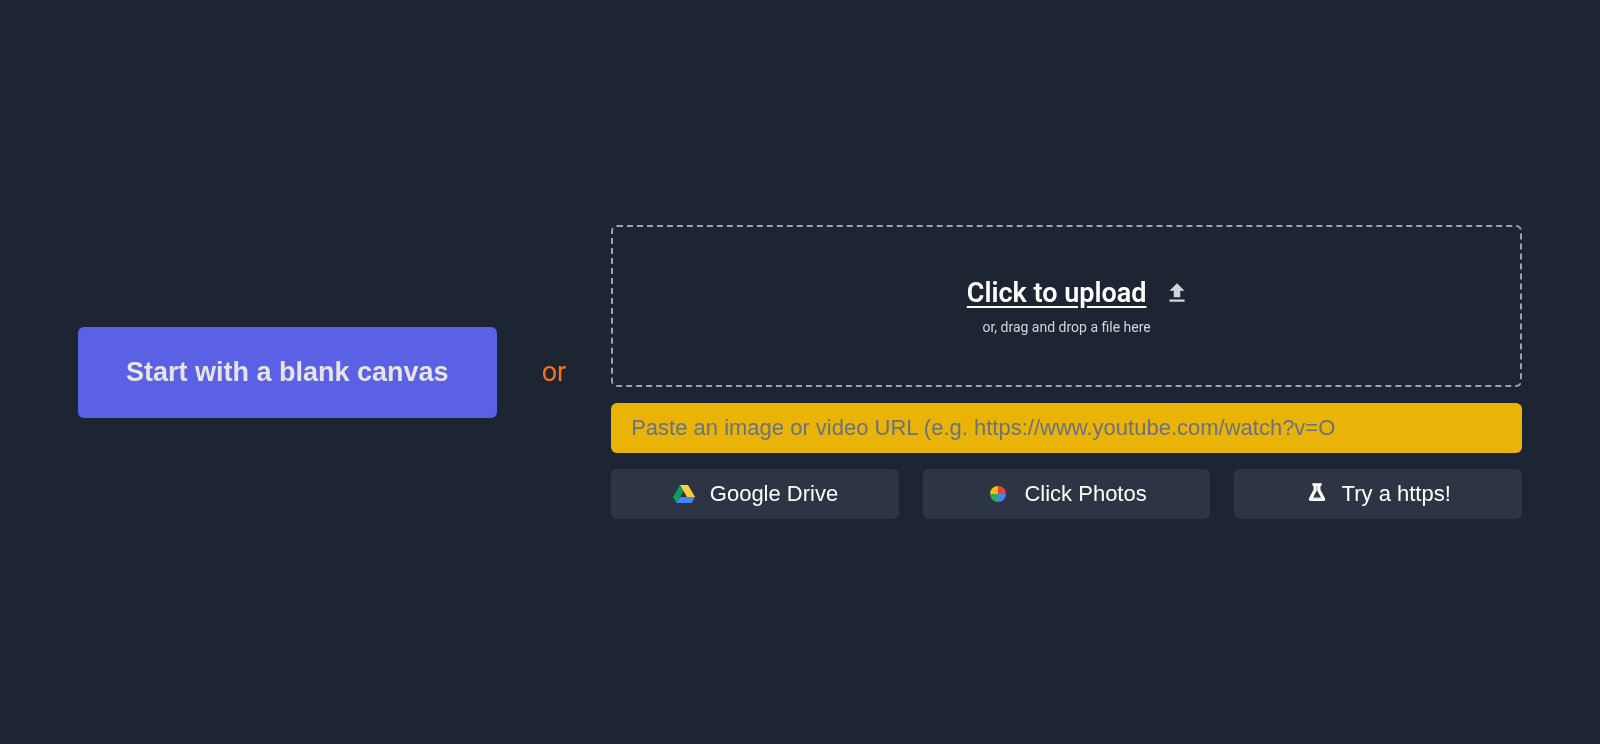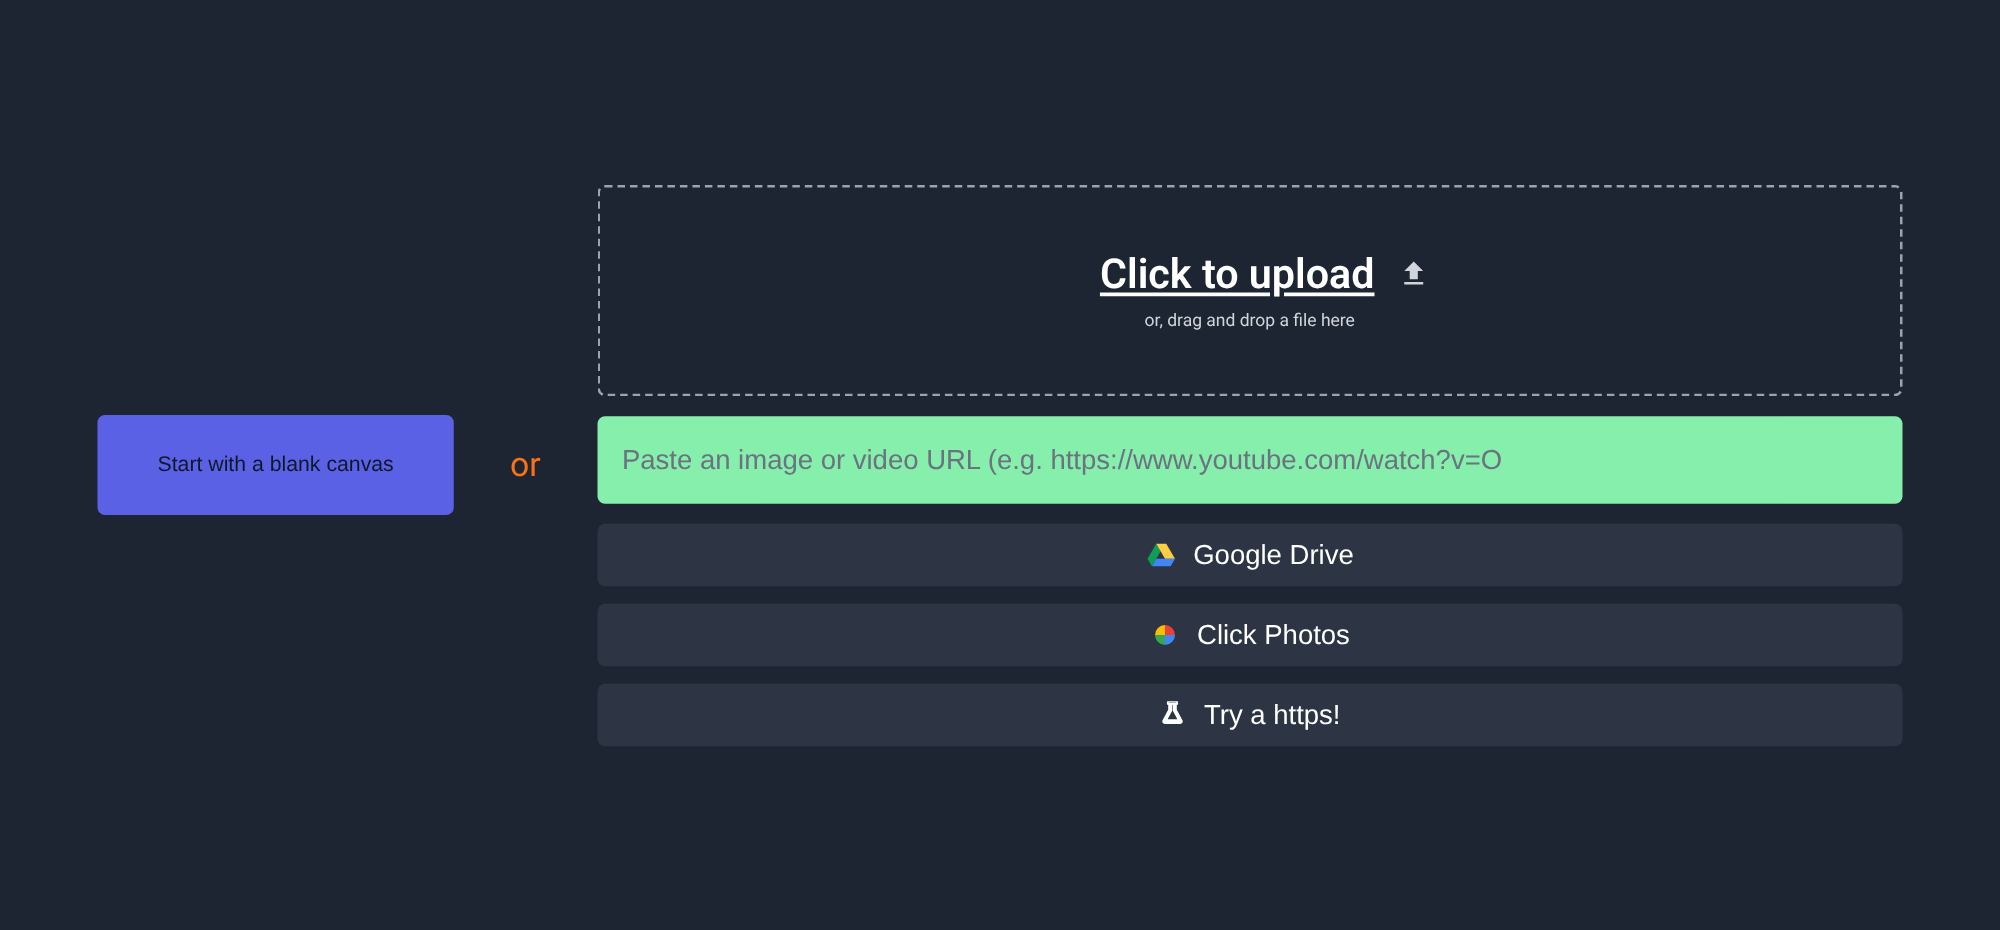--- a/index.html
+++ b/index.html
@@ -22,26 +22,26 @@
     .container {
       display: flex;
       align-items: center;
       gap: 45px;
       width: 100%;
       padding: 0 78px;
     }
     
     .blank-canvas-btn {
       background-color: #5b61e5;
-      color: #0f172a;
+      color: #e5e5e5;
       border: none;
       border-radius: 6px;
       padding: 30px 48px;
-      font-size: 17px;
-      font-weight: 400;
+      font-size: 27px;
+      font-weight: 700;
       cursor: pointer;
       white-space: nowrap;
       flex-shrink: 0;
     }
     
     .or-text {
       color: #f97316;
       font-size: 27px;
       flex-shrink: 0;
     }
@@ -66,57 +66,56 @@
     }
     
     .upload-title-row {
       display: flex;
       align-items: center;
       gap: 18px;
     }
     
     .upload-title {
       color: #ffffff;
-      font-size: 33px;
+      font-size: 27px;
       font-weight: 600;
       text-decoration: underline;
       text-underline-offset: 4px;
       margin-left: 24px;
     }
     
     .upload-icon {
       width: 26px;
       height: 26px;
       fill: #d1d5db;
     }
     
     .upload-subtitle {
       color: #d1d5db;
       font-size: 14px;
     }
     
     .url-input {
       width: 100%;
-      background-color: #86efac;
+      background-color: #eab308;
       border: none;
       border-radius: 6px;
-      padding: 22px 20px;
+      padding: 12px 20px;
       font-size: 22px;
       color: #374151;
       outline: none;
     }
     
     .url-input::placeholder {
       color: #6b7280;
     }
     
     .button-row {
       display: flex;
-      gap: 14px;
-      flex-direction: column;
+      gap: 24px;
     }
     
     .source-btn {
       background-color: #2d3545;
       color: #ffffff;
       border: none;
       border-radius: 6px;
       padding: 12px 28px;
       font-size: 22px;
       font-weight: 500;

